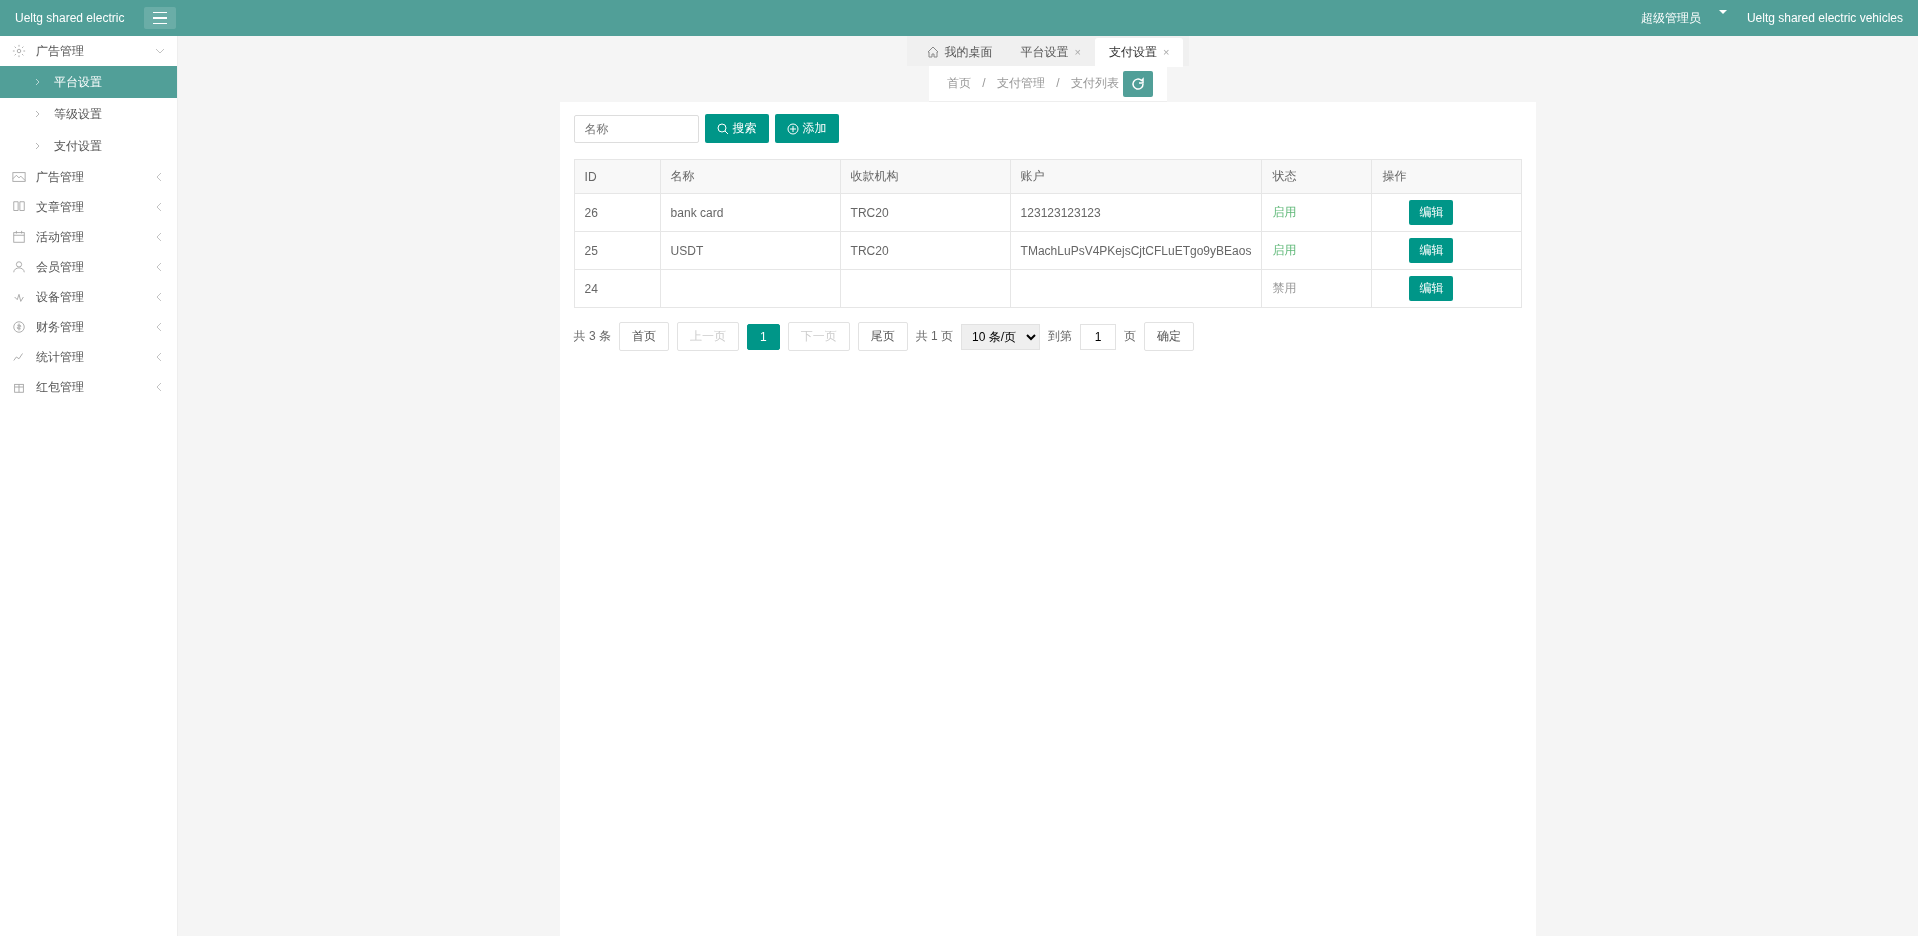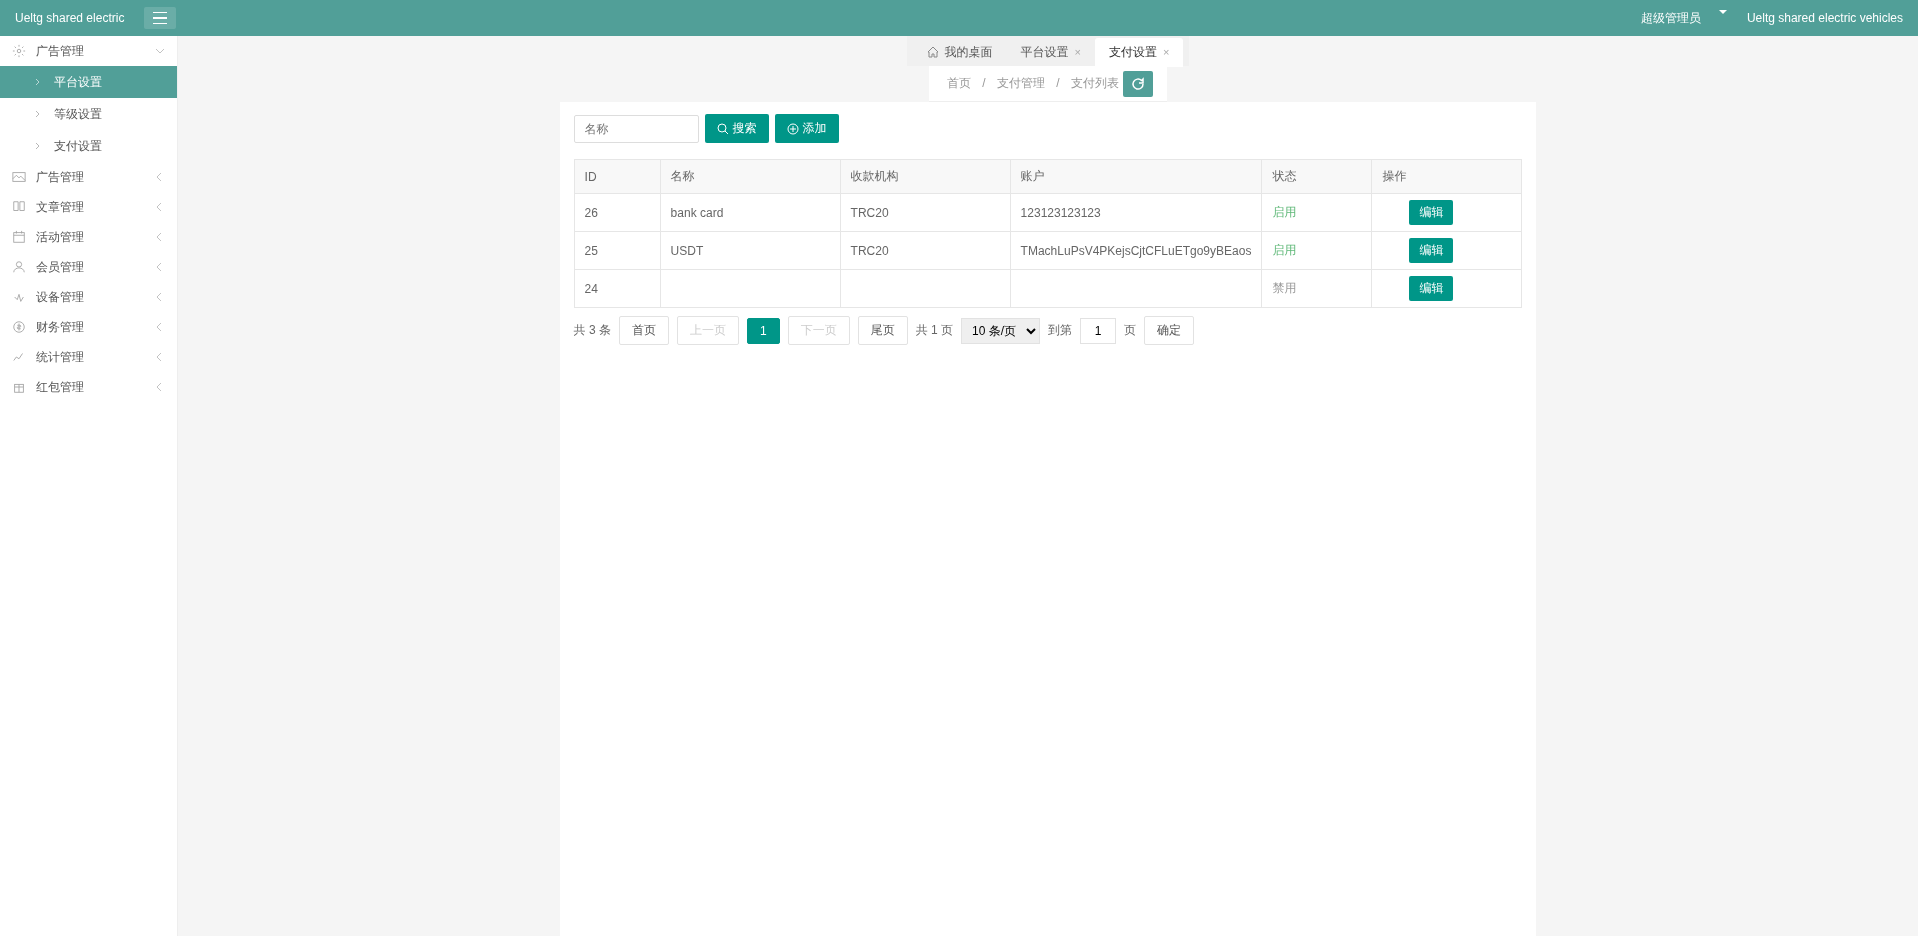--- a/index.html
+++ b/index.html
@@ -54,21 +54,21 @@
     
     
     .table { width: 100%; border-collapse: collapse; font-size: 12px; }
     .table th { background: #f8f8f8; border: 1px solid #e6e6e6; padding: 8px 10px; text-align: left; font-weight: normal; color: #666; }
     .table td { border: 1px solid #e6e6e6; padding: 6px 10px; color: #666; }
     .status-enabled { color: #5fb878; }
     .status-disabled { color: #999; }
     .edit-btn { background: #009688; color: #fff; padding: 4px 10px; border: none; font-size: 12px; border-radius: 2px; cursor: pointer; margin-left: 27px; }
     
     
-    .pagination { display: flex; align-items: center; gap: 8px; margin-top: 8px; font-size: 12px; color: #666; }
+    .pagination { display: flex; align-items: center; gap: 8px; margin-top: 14px; font-size: 12px; color: #666; }
     .page-btn { border: 1px solid #e2e2e2; padding: 5px 12px; background: #fff; cursor: pointer; font-size: 12px; color: #555; border-radius: 2px; }
     .page-btn.active { background: #009688; color: #fff; border-color: #009688; }
     .page-btn.disabled { color: #ccc; cursor: not-allowed; }
     .page-select { border: 1px solid #e2e2e2; padding: 4px 6px; font-size: 12px; }
     .page-input { border: 1px solid #e2e2e2; padding: 5px; width: 36px; text-align: center; font-size: 12px; }
     
     svg { display: block; }
   </style>
 </head>
 <body>

